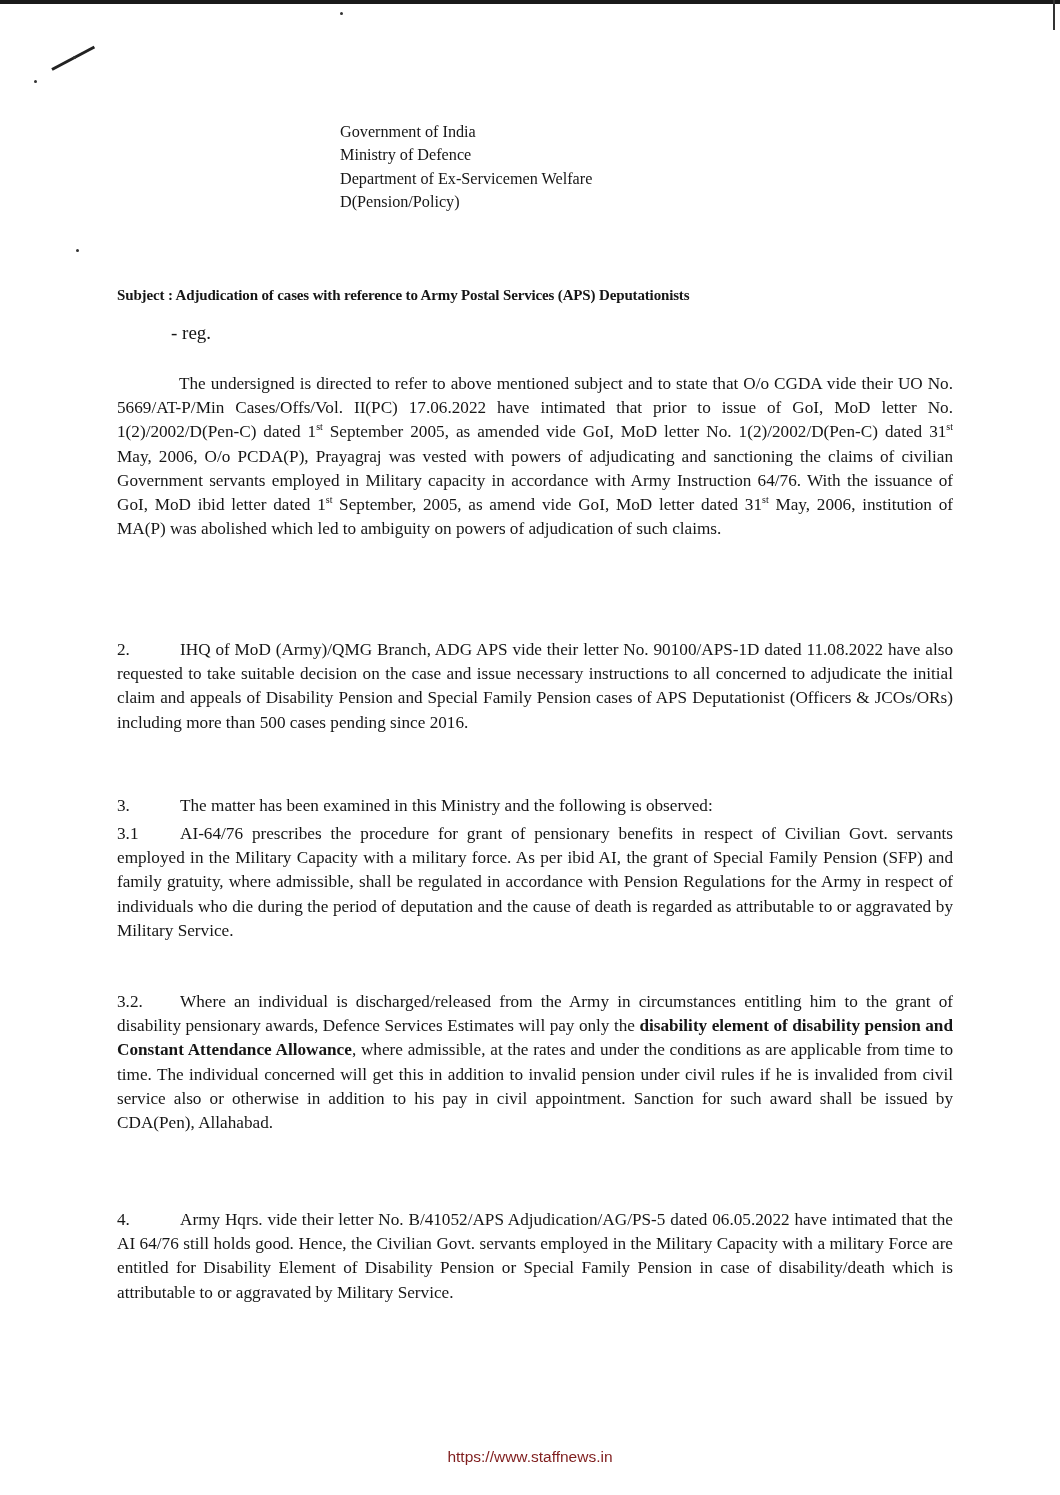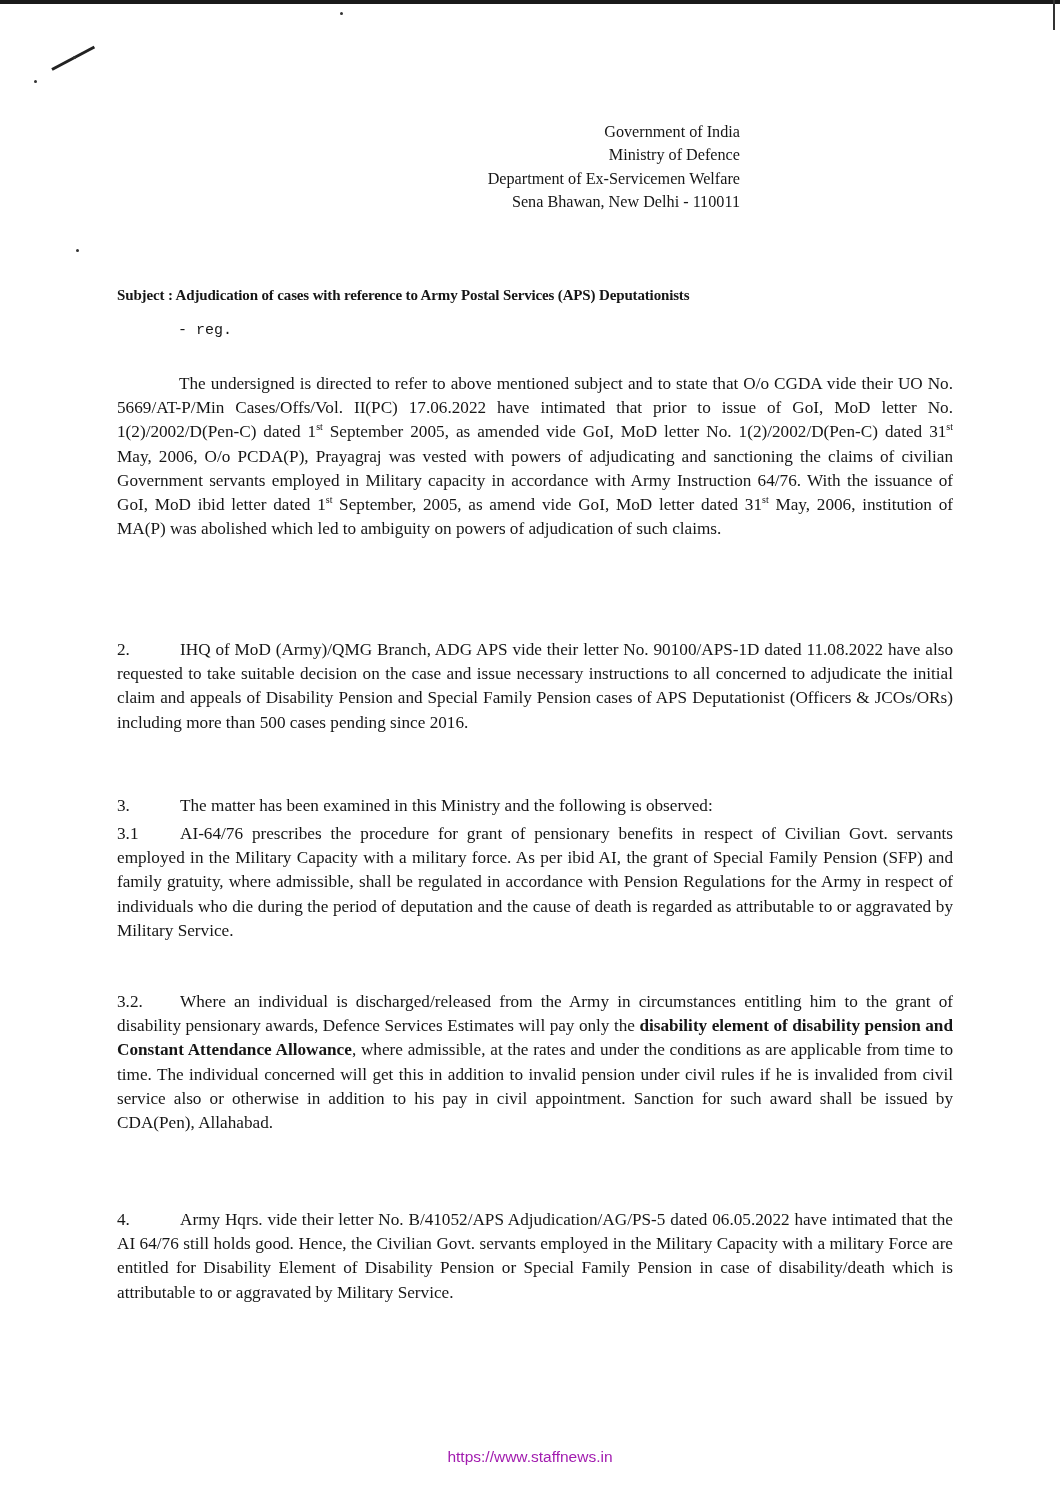--- a/index.html
+++ b/index.html
@@ -15,66 +15,66 @@
   .right-edge {
     position: absolute; right: 5px; top: 0; width: 2px; height: 30px; background: #333;
   }
   .scan-mark {
     position: absolute; left: 52px; top: 68px; width: 48px; height: 3px;
     background: #222; transform: rotate(-28deg); transform-origin: left center;
   }
   .scan-dot { position: absolute; width: 3px; height: 3px; background: #333; border-radius: 50%; }
   .header {
     position: absolute; left: 340px; top: 121px; width: 400px;
-    text-align: right; font-size: 16.2px; line-height: 23.3px;
+    text-align: left; font-size: 16.2px; line-height: 23.3px;
     font-family: "Liberation Serif", serif;
   }
   .header div { white-space: nowrap; }
   .subject {
     position: absolute; left: 117px; top: 287px; width: 840px;
     font-family: "Liberation Serif", serif;
     font-weight: bold; font-size: 15px; letter-spacing: -0.15px;
     white-space: nowrap;
   }
   .reg {
-    position: absolute; left: 178px; top: 322px;
-    font-family: Liberation Mono, monospace; font-size: 15px;
+    position: absolute; left: 171px; top: 322px;
+    font-family: Liberation Serif, serif; font-size: 19px;
   }
   .para {
     position: absolute; left: 117px; width: 836px;
     font-family: "Liberation Serif", serif;
     font-size: 17.2px; line-height: 24.2px;
     text-align: justify; margin: 0;
   }
   .para .num { display: inline-block; width: 63px; }
   .indent { display: inline-block; width: 62px; }
   sup { font-size: 10px; line-height: 0; vertical-align: super; }
   b { font-weight: bold; }
   .footer {
     position: absolute; left: 0; width: 1060px; top: 1448px;
     text-align: center; font-family: "Liberation Sans", sans-serif;
-    font-size: 15.5px; color: #a21caf;
+    font-size: 15.5px; color: #7f1d1d;
   }
 </style>
 </head>
 <body>
 
 <div class="top-edge"></div>
 <div class="right-edge"></div>
 <div class="scan-mark"></div>
 <div class="scan-dot" style="left:73px;top:56px;"></div>
 <div class="scan-dot" style="left:34px;top:80px;"></div>
 <div class="scan-dot" style="left:340px;top:12px;"></div>
 <div class="scan-dot" style="left:76px;top:249px;"></div>
 
 <div class="header">
   <div>Government of India</div>
   <div>Ministry of Defence</div>
   <div>Department of Ex-Servicemen Welfare</div>
-  <div>Sena Bhawan, New Delhi - 110011</div>
+  <div>D(Pension/Policy)</div>
 </div>
 
 <div class="subject">
   <span>Subject :</span>
   <span>Adjudication of cases with reference to Army Postal Services (APS) Deputationists</span>
 </div>
 <div class="reg">- reg.</div>
 
 <p class="para" style="top:372px;"><span class="indent"></span><span>The undersigned is directed to refer to above mentioned subject and to state that O/o CGDA vide their UO No. 5669/AT-P/Min Cases/Offs/Vol. II(PC) 17.06.2022 have intimated that prior to issue of GoI, MoD letter No. 1(2)/2002/D(Pen-C) dated 1</span><sup>st</sup><span> September 2005, as amended vide GoI, MoD letter No. 1(2)/2002/D(Pen-C) dated 31</span><sup>st</sup><span> May, 2006, O/o PCDA(P), Prayagraj was vested with powers of adjudicating and sanctioning the claims of civilian Government servants employed in Military capacity in accordance with Army Instruction 64/76. With the issuance of GoI, MoD ibid letter dated 1</span><sup>st</sup><span> September, 2005, as amend vide GoI, MoD letter dated 31</span><sup>st</sup><span> May, 2006, institution of MA(P) was abolished which led to ambiguity on powers of adjudication of such claims.</span></p>
 

